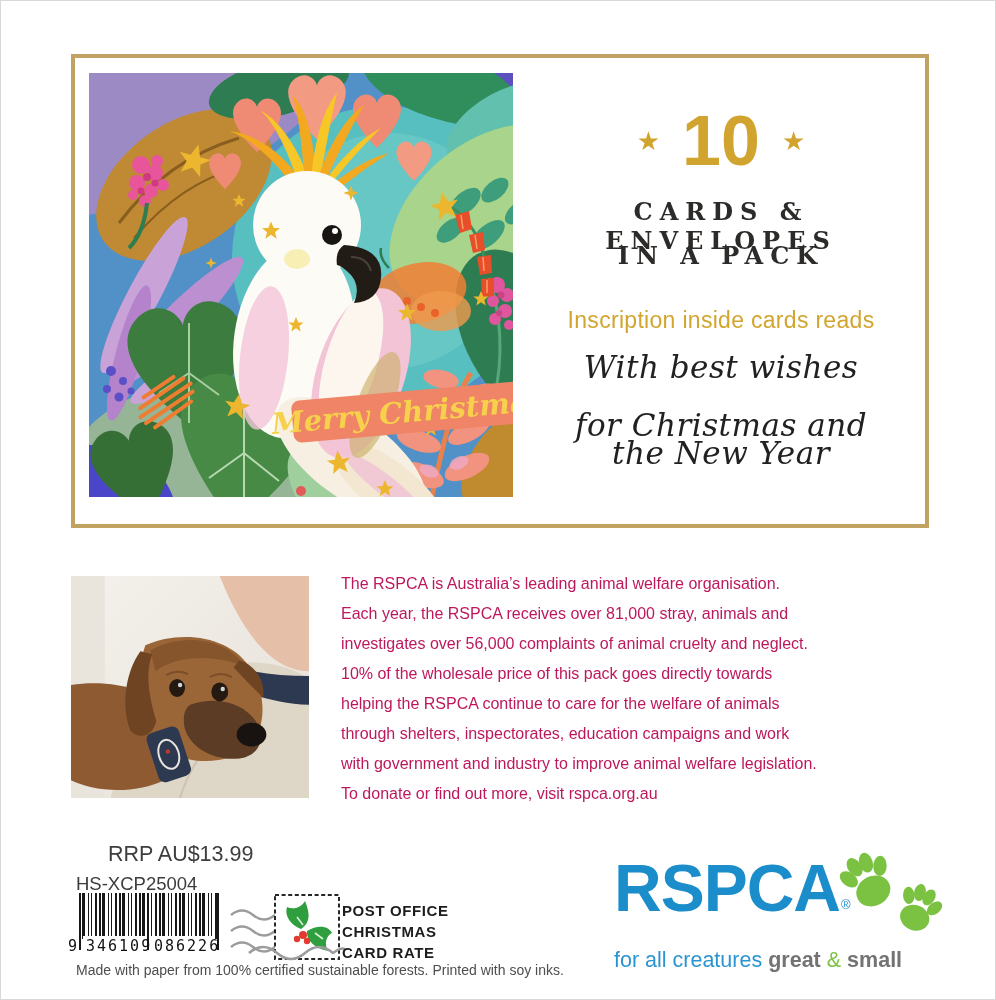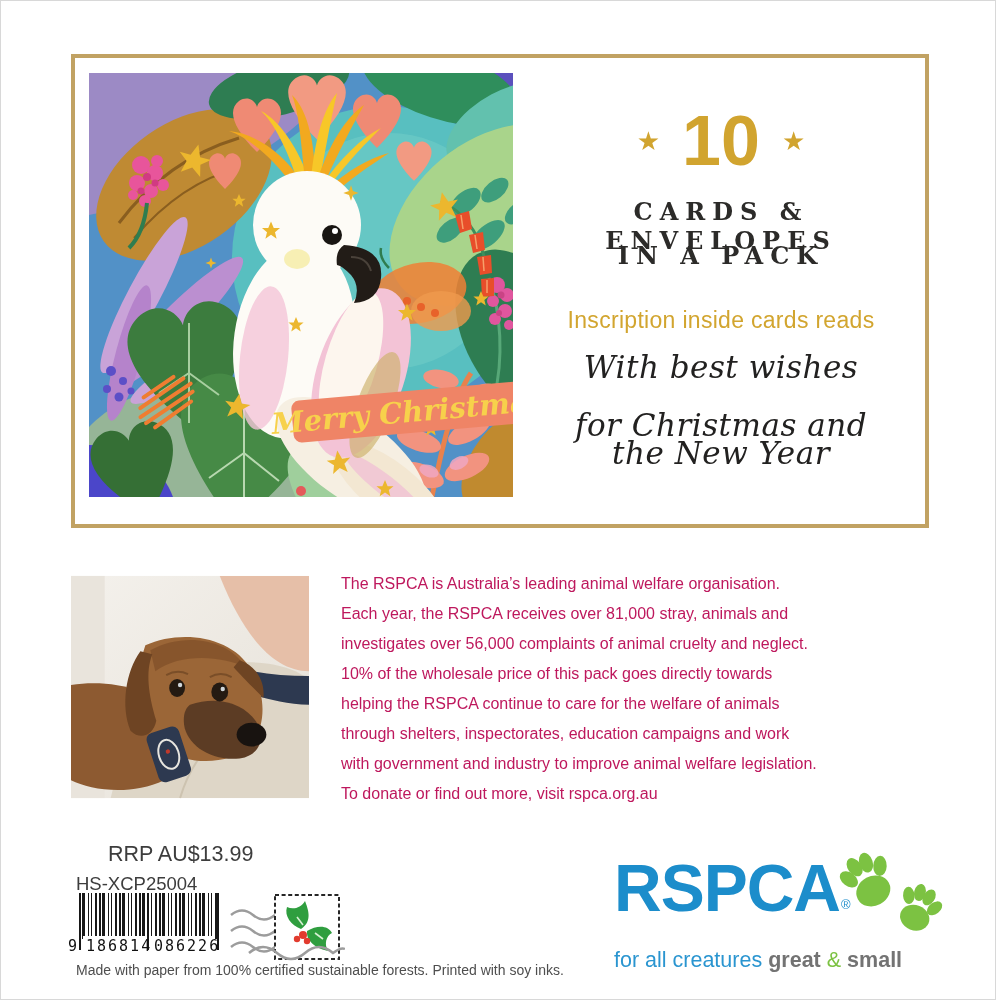--- a/index.html
+++ b/index.html
@@ -345,21 +345,21 @@
   <div class="sku">HS-XCP25004</div>
 
   <div class="barcode">
     <div class="bars"></div>
     <div class="guard" style="left:8px"></div>
     <div class="guard" style="left:76px"></div>
     <div class="guard" style="left:146px"></div>
     <div class="numbg" style="left:12px;width:62px"></div>
     <div class="numbg" style="left:80px;width:64px"></div>
     <span class="digit" style="left:-3px">9</span>
-    <span class="digit" style="left:15px">186814</span>
+    <span class="digit" style="left:15px">346109</span>
     <span class="digit" style="left:83px">086226</span>
   </div>
 
   <div class="stamp">
     <svg width="116" height="74" viewBox="0 0 116 74">
       <path d="M2,24 q11,-9 22,0 t22,0" stroke="#9c9c9c" stroke-width="2.5" fill="none"></path>
       <path d="M2,40 q11,-9 22,0 t22,0" stroke="#9c9c9c" stroke-width="2.5" fill="none"></path>
       <path d="M2,56 q11,-9 22,0 t22,0" stroke="#9c9c9c" stroke-width="2.5" fill="none"></path>
       <rect x="46" y="4" width="64" height="64" fill="#ffffff" stroke="#262626" stroke-width="2" stroke-dasharray="4 2.6"></rect>
       <g>
@@ -367,20 +367,25 @@
         <path d="M78,40 C88,34 99,34 103,42 C97,45 95,53 99,60 C90,58 77,52 78,40 Z" fill="#2f9e3f"></path>
         <path d="M68,26 L74,34 M86,42 L94,48" stroke="#d8f0d4" stroke-width="1.6"></path>
         <circle cx="74" cy="44" r="4" fill="#e23b2e"></circle>
           <circle cx="68" cy="48" r="3.2" fill="#e23b2e"></circle>
         <circle cx="78" cy="50" r="3.2" fill="#e23b2e"></circle>
       </g>
       <path d="M20,62 q14,-12 28,0 t28,0 t28,0 q8,-6 12,-4" stroke="#9c9c9c" stroke-width="2.5" fill="none"></path>
     </svg>
   </div>
 
+  <div class="po-text">
+    <div>POST OFFICE</div>
+    <div>CHRISTMAS</div>
+    <div>CARD RATE</div>
+  </div>
 
 
   <div class="rspca">
     <div class="word">
       <span>RSPCA</span><span class="reg">®</span>
     </div>
     <div class="tagline">
       <span>for all creatures</span>
       <span class="b">great</span>
       <span class="amp">&amp;</span>

